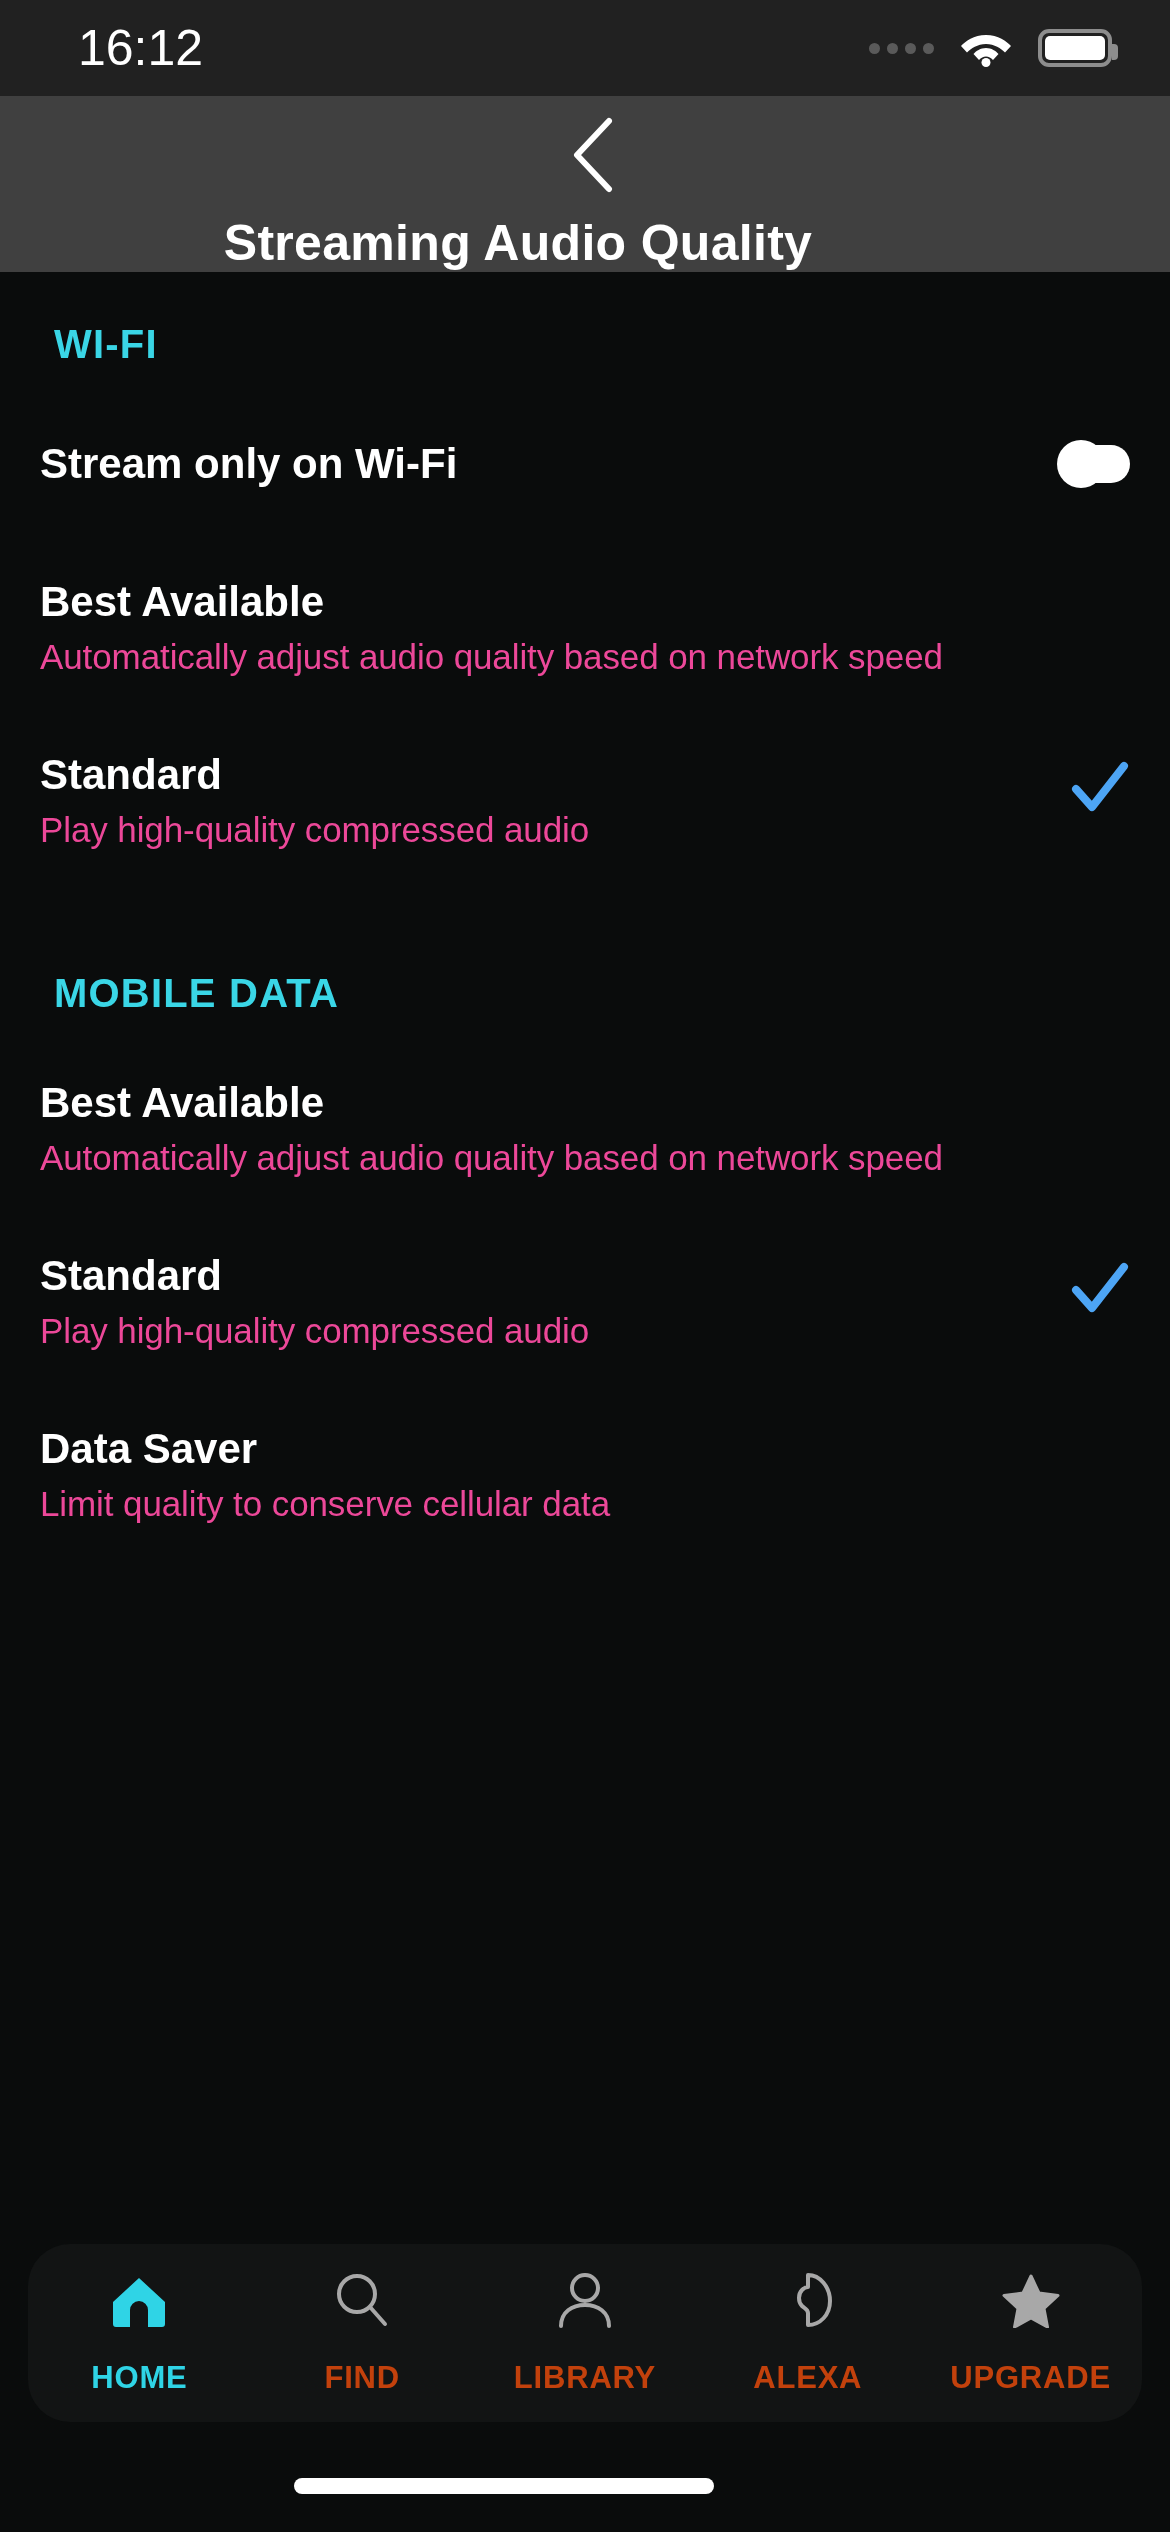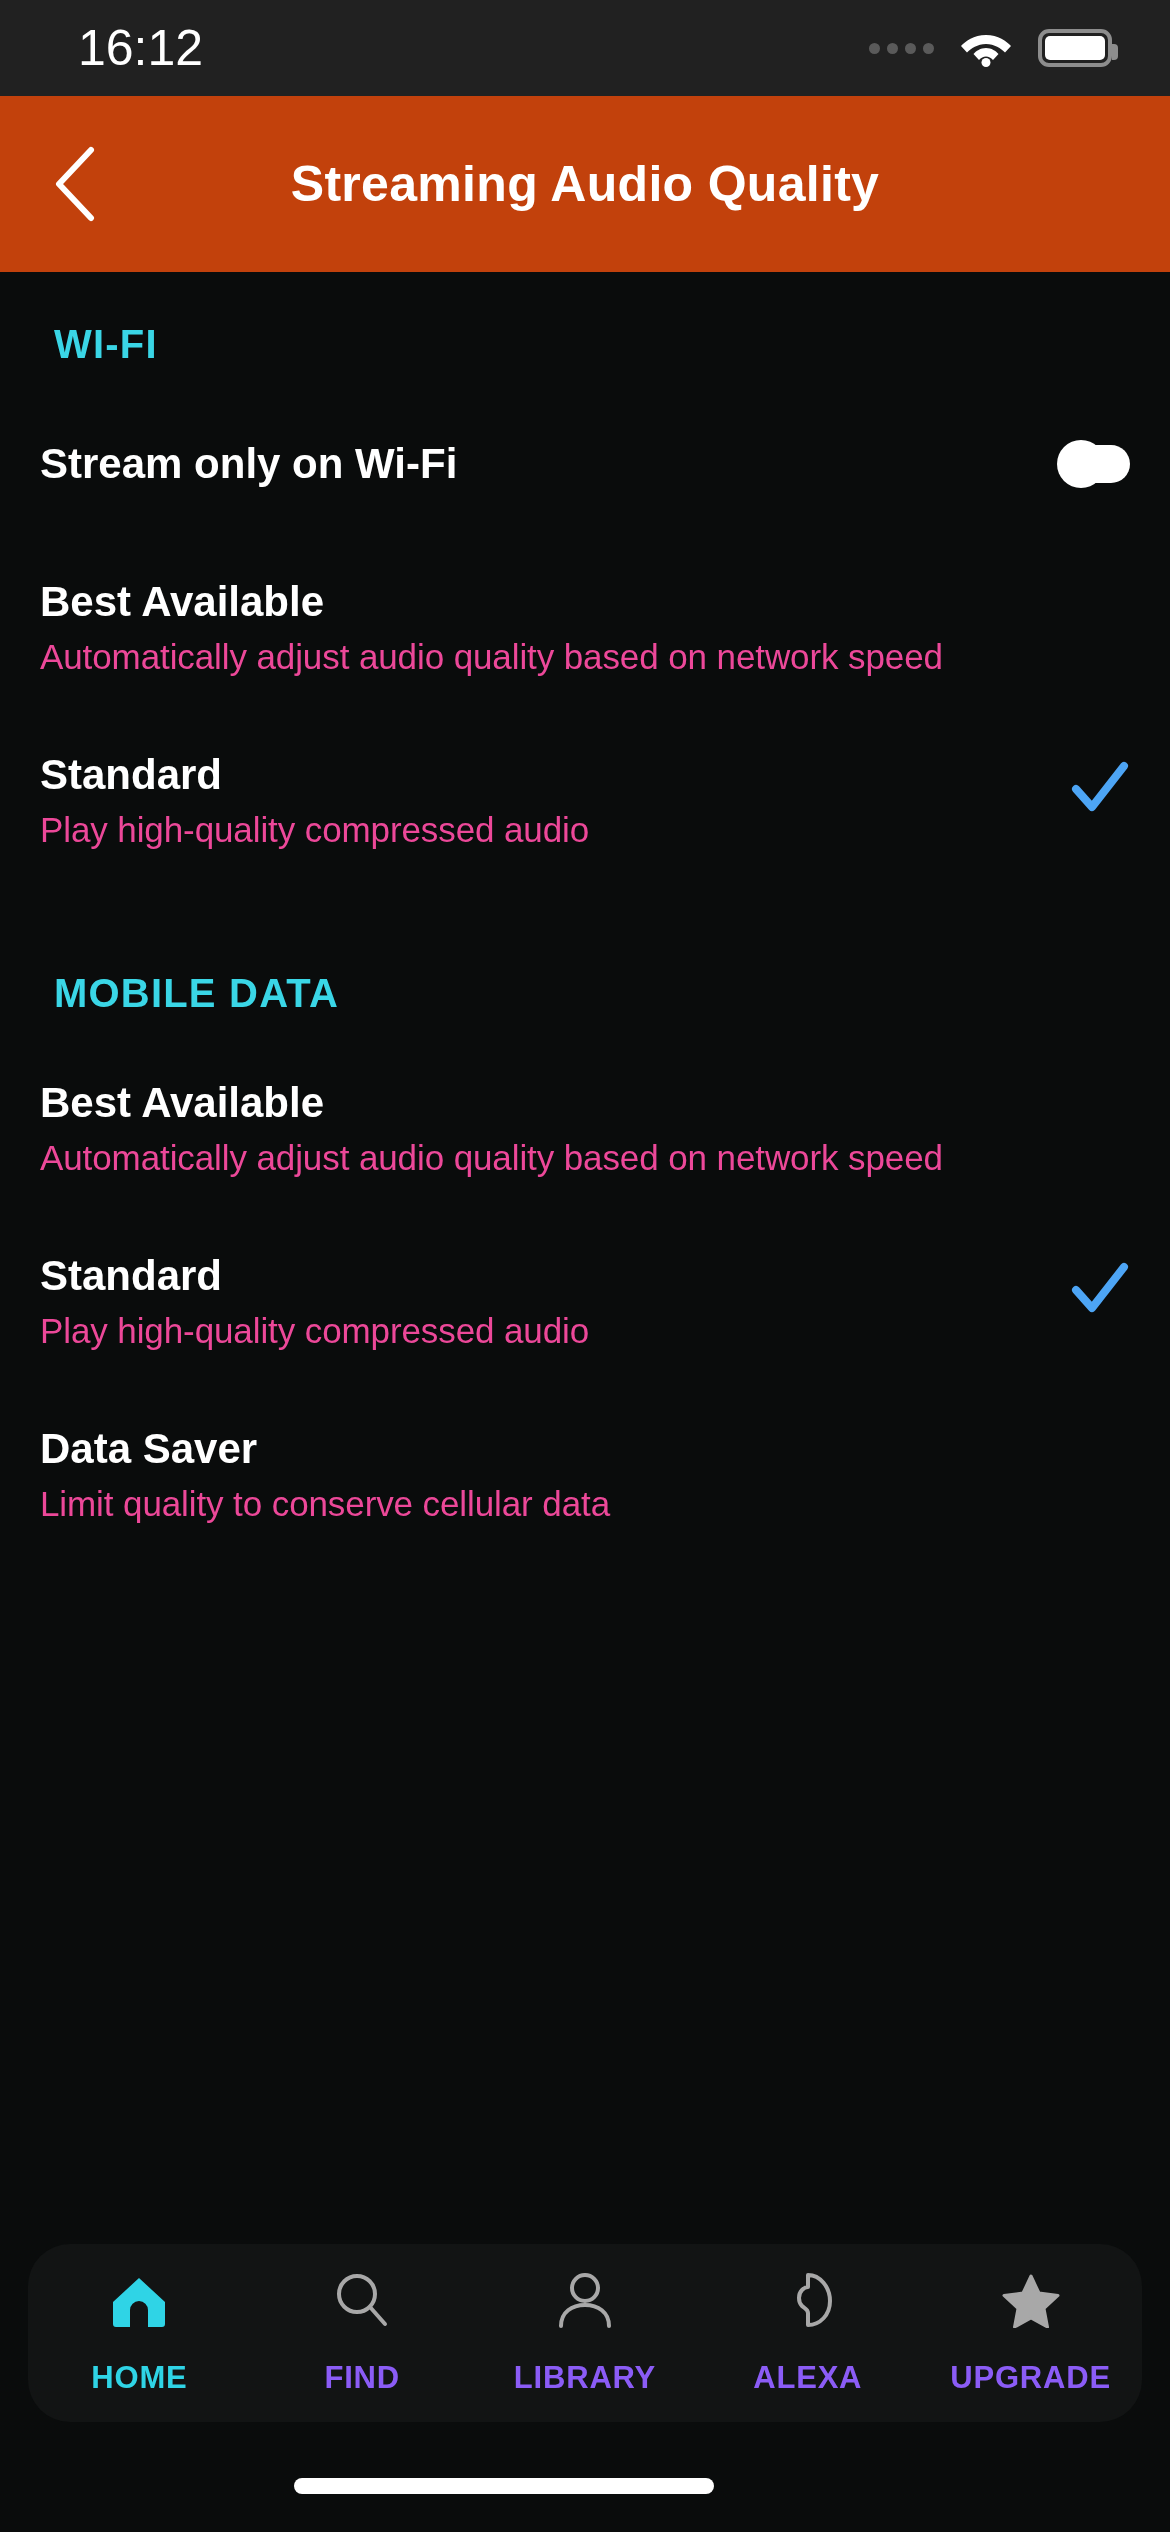--- a/index.html
+++ b/index.html
@@ -32,21 +32,21 @@
   }
   .battery::after{
     content:""; position:absolute; right:-10px; top:11px;
     width:6px; height:16px; background:#8d8d8d; border-radius:0 4px 4px 0;
   }
   .battery .fill{ width:100%; height:100%; background:#ffffff; border-radius:5px; }
 
   
   .titlebar{
     position:absolute; top:96px; left:0; width:1170px; height:176px;
-    background:#c2410c; display:flex; align-items:center;
+    background:#404040; display:flex; align-items:center;flex-direction:column;
   }
   .back-btn{
     width:120px; height:120px; margin-left:14px;
     display:flex; align-items:center; justify-content:center; cursor:pointer;
   }
   .back-btn svg{ width:46px; height:76px; }
   .page-title{
     flex:1; text-align:center; color:#ffffff;
     font-size:50px; font-weight:700; letter-spacing:0.3px;
     margin-right:134px;
@@ -102,21 +102,21 @@
     background:#121414; border-radius:42px;
     display:flex; align-items:center; justify-content:space-around;
   }
   .tab{
     display:flex; flex-direction:column; align-items:center;
     gap:32px; width:200px; cursor:pointer;
   }
   .tab .ic{ height:58px; display:flex; align-items:flex-end; justify-content:center; }
   .tab .ic svg{ display:block; }
   .tab .lbl{
-    font-size:31px; font-weight:600; letter-spacing:0.8px; color:#8b5cf6;
+    font-size:31px; font-weight:600; letter-spacing:0.8px; color:#c2410c;
   }
   .tab.active .lbl{ color:#2fd4e6; }
 
   
   .home-indicator{
     position:absolute; left:50%; transform:translateX(-50%);
     bottom:38px; width:420px; height:16px;
     background:#ffffff; border-radius:8px;
   }
 </style>

